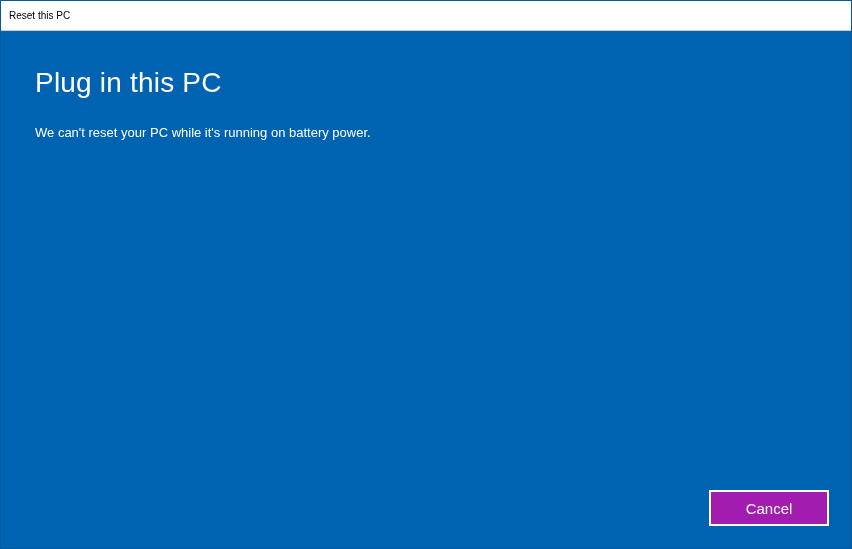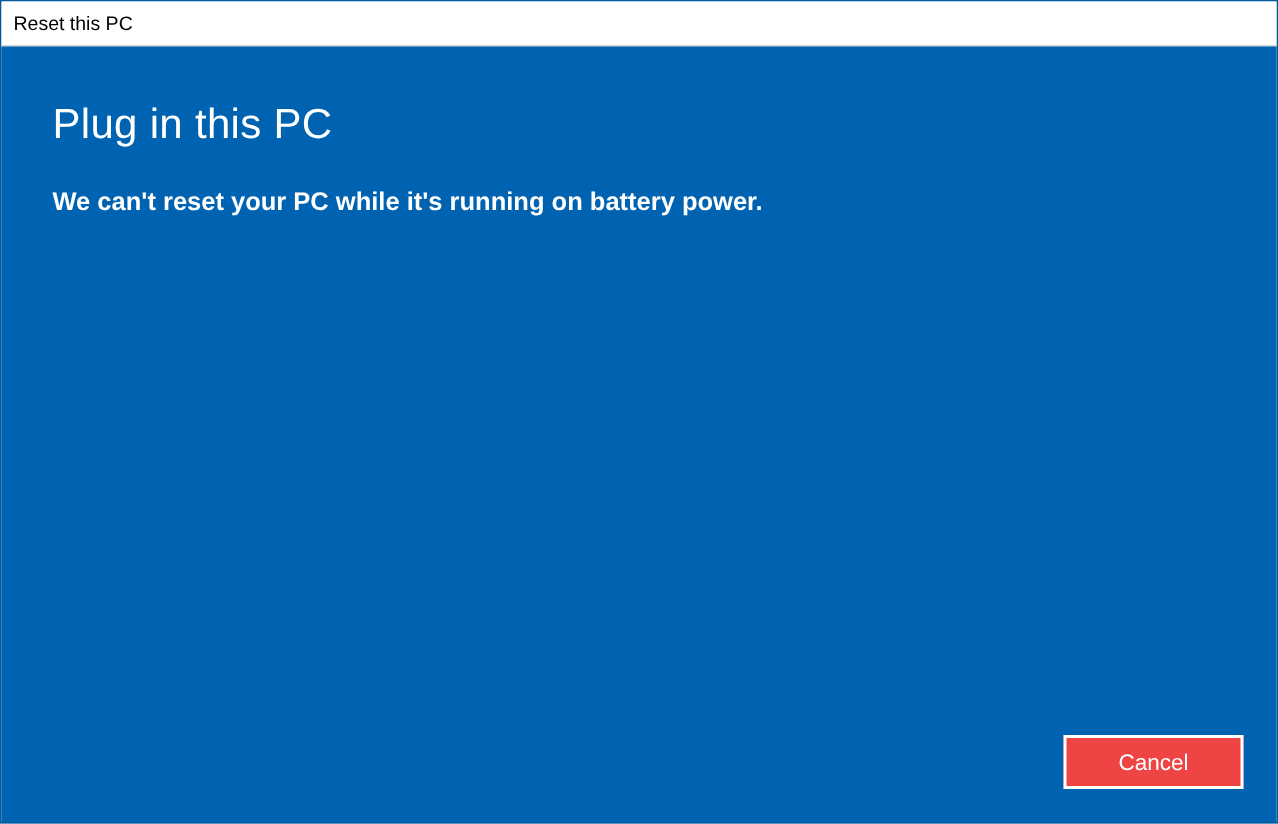--- a/index.html
+++ b/index.html
@@ -20,54 +20,54 @@
       display: flex;
       flex-direction: column;
       border: 1px solid #005a9e;
     }
     .titlebar {
       background: #ffffff;
       height: 30px;
       display: flex;
       align-items: center;
       padding-left: 8px;
-      font-size: 13px;
+      font-size: 10px;
       color: #000000;
       border-bottom: 1px solid #d0d0d0;
     }
     .content {
       flex: 1;
       background: #0063b1;
       color: #ffffff;
       padding: 36px 34px 22px 34px;
       display: flex;
       flex-direction: column;
       position: relative;
     }
     .heading {
       font-size: 28px;
       font-weight: 400;
       margin-bottom: 26px;
       letter-spacing: 0.2px;
     }
     .message {
-      font-size: 17px;
-      font-weight: 700;
+      font-size: 13px;
+      font-weight: 400;
     }
     .button-row {
       position: absolute;
       bottom: 22px;
       right: 22px;
       display: flex;
       gap: 16px;
     }
     .btn {
       width: 120px;
       height: 36px;
-      background: #ef4444;
+      background: #a21caf;
       border: 2px solid #ffffff;
       color: #ffffff;
       font-family: inherit;
       font-size: 15px;
       cursor: pointer;
       display: flex;
       align-items: center;
       justify-content: center;
     }
     .btn.primary {

